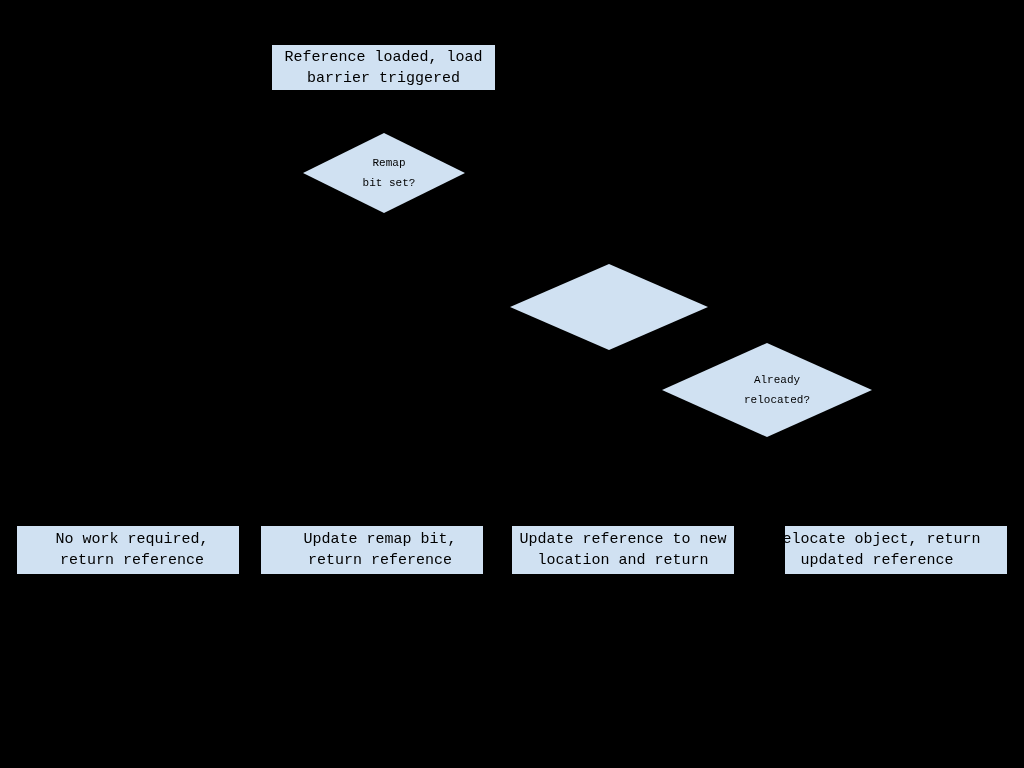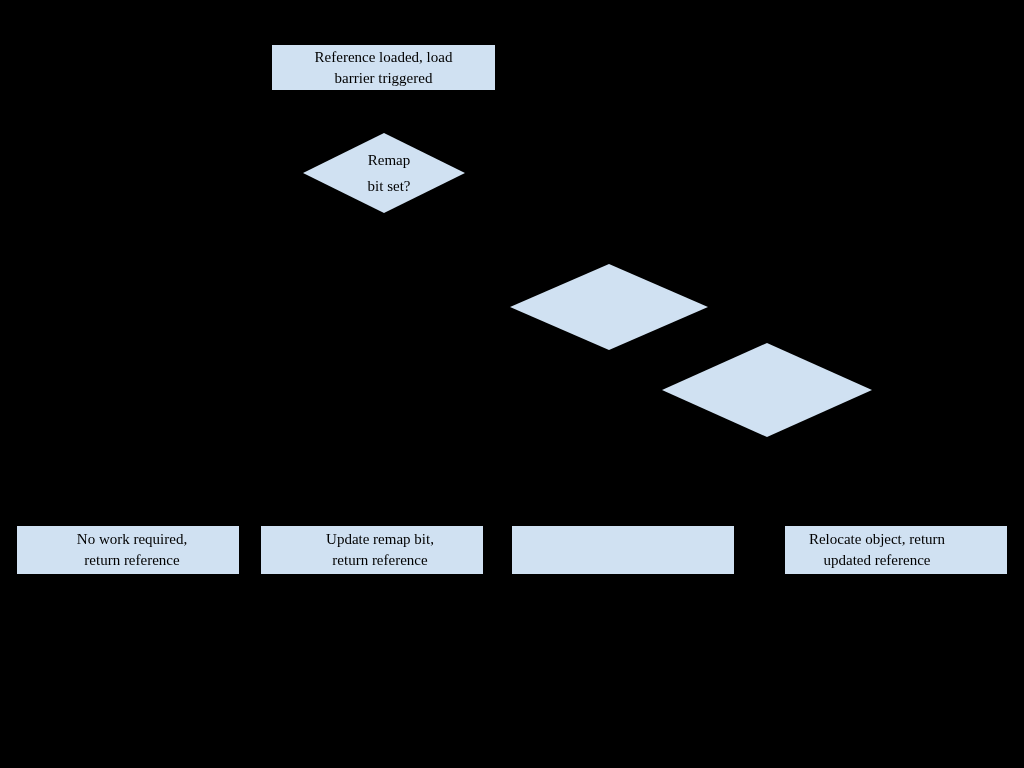--- a/index.html
+++ b/index.html
@@ -35,36 +35,36 @@
   }
 
   
   .node-label {
     position: absolute;
     display: flex;
     align-items: center;
     justify-content: center;
     text-align: center;
     color: #000000;
-    font-family: Liberation Serif, serif;
+    font-family: Liberation Mono, monospace;
     font-size: 15px;
     line-height: 21px;
     white-space: pre-line;
     pointer-events: none;
     border-radius: 13px;
   }
 
   .process-label {
     font-size: 15px;
     line-height: 21px;
   }
 
   .decision-label {
-    font-size: 15px;
-    line-height: 26px;
+    font-size: 11px;
+    line-height: 20px;
   }
 </style>
 </head>
 <body>
 
 <div id="canvas">
 
   <svg id="shapes" viewBox="0 0 1024 768" width="1024" height="768" xmlns="http://www.w3.org/2000/svg">
 
     <g fill="none" stroke="#000000" stroke-width="1.5">
@@ -88,24 +88,28 @@
     <polygon points="767,343 872,390 767,437 662,390" fill="#d0e1f2" stroke="none"></polygon>
   </svg>
 
   <div class="node-label process-label" style="left:272px; top:45px; width:223px; height:45px;">Reference loaded, load
 barrier triggered</div>
 
   <div class="node-label decision-label" style="left:313px; top:133px; width:152px; height:80px;">Remap
 bit set?</div>
 
 
+  <div class="node-label decision-label" style="left:682px; top:343px; width:190px; height:94px;">Already
+relocated?</div>
 
   <div class="node-label process-label" style="left:17px; top:526px; width:230px; height:48px;">No work required,
 return reference</div>
 
   <div class="node-label process-label" style="left:261px; top:526px; width:238px; height:48px;">Update remap bit,
 return reference</div>
 
+  <div class="node-label process-label" style="left:512px; top:526px; width:222px; height:48px;">Update reference to new
+location and return</div>
 
   <div class="node-label process-label" style="left:751px; top:526px; width:252px; height:48px;">Relocate object, return
 updated reference</div>
 
 </div>
 
 </body></html>

